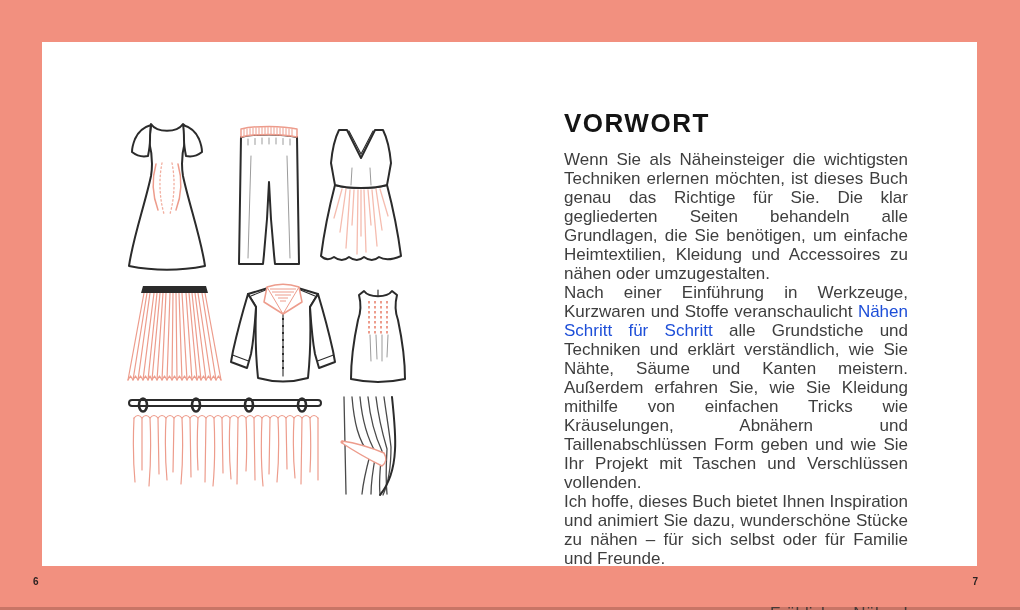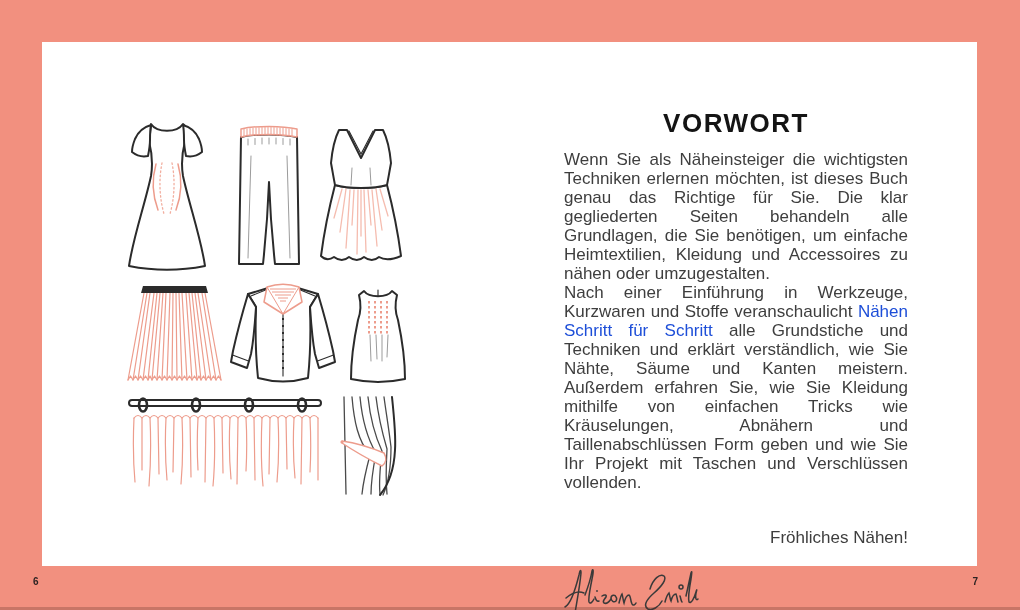--- a/index.html
+++ b/index.html
@@ -39,21 +39,21 @@
   .corl{fill:none;stroke:#F5BCAF;stroke-width:1.3;stroke-linecap:round;}
   .dk{fill:#2b2b2b;stroke:none;}
   .ring{fill:none;stroke:#2b2b2b;stroke-width:2.6;}
 
   
   .text-col{
     position:absolute;left:522px;top:68px;width:344px;color:#3e3e3e;
   }
   .text-col h1{
     margin:0 0 14px 0;font-size:26px;line-height:1;letter-spacing:1.5px;
-    color:#141414;font-weight:700;text-align:center;
+    color:#141414;font-weight:700;
   }
   .text-col p{
     margin:0;font-size:17px;line-height:19px;text-align:justify;
   }
   .text-col p.closing{margin-top:36px;text-align:right;}
   .bold-title{font-weight:400;color:#1d4ed8;}
   .sig{margin-top:18px;}
 </style>
 </head>
 <body>
@@ -140,20 +140,21 @@
       <path class="corm" d="M5,45 C19,47 35,52 47,57 C50,62 49,67 45,70 C31,63 17,55 5,47 Z"></path>
       <circle cx="5" cy="46" r="1.6" fill="#ED9C8C"></circle>
     </svg>
 
   </div>
 
   <div class="text-col">
     <h1>VORWORT</h1>
     <p>Wenn Sie als Näheinsteiger die wichtigsten Techniken erlernen möchten, ist dieses Buch genau das Richtige für Sie. Die klar gegliederten Seiten behandeln alle Grundlagen, die Sie benötigen, um einfache Heimtextilien, Kleidung und Accessoires zu nähen oder umzugestalten.</p>
     <p><span>Nach einer Einführung in Werkzeuge, Kurzwaren und Stoffe veranschaulicht </span><span class="bold-title">Nähen Schritt für Schritt</span><span> alle Grundstiche und Techniken und erklärt verständlich, wie Sie Nähte, Säume und Kanten meistern. Außerdem erfahren Sie, wie Sie Kleidung mithilfe von einfachen Tricks wie Kräuselungen, Abnähern und Taillenabschlüssen Form geben und wie Sie Ihr Projekt mit Taschen und Verschlüssen vollenden.</span></p>
+    <p>Ich hoffe, dieses Buch bietet Ihnen Inspiration und animiert Sie dazu, wunderschöne Stücke zu nähen – für sich selbst oder für Familie und Freunde.</p>
     <p class="closing">Fröhliches Nähen!</p>
 
     <svg class="sig" width="135" height="55" viewBox="0 0 135 55" fill="none" stroke="#3a3a3a" stroke-width="1.5" stroke-linecap="round">
       <path d="M1,42 C5,40 10,30 15,10 C16,5 17,4 17,8 C16,20 13,36 11,48 C10,52 9,53 9,50"></path>
       <path d="M2,33 C8,28 15,26 20,28"></path>
       <path d="M21,30 C24,22 27,12 28,6 C29,3 30,5 28,14 C26,25 24,33 25,37 C26,39 28,38 30,34"></path>
       <path d="M31,32 C32,35 33,37 35,36"></path>
       <circle cx="33" cy="26" r="0.9" fill="#3a3a3a" stroke="none"></circle>
       <path d="M38,31 C41,29 43,30 42,32 C40,35 38,36 40,38 C42,39 45,37 47,34"></path>
       <path d="M52,32 C51,29 47,30 47,33 C47,36 50,38 52,36 C53,34 53,33 52,32"></path>

